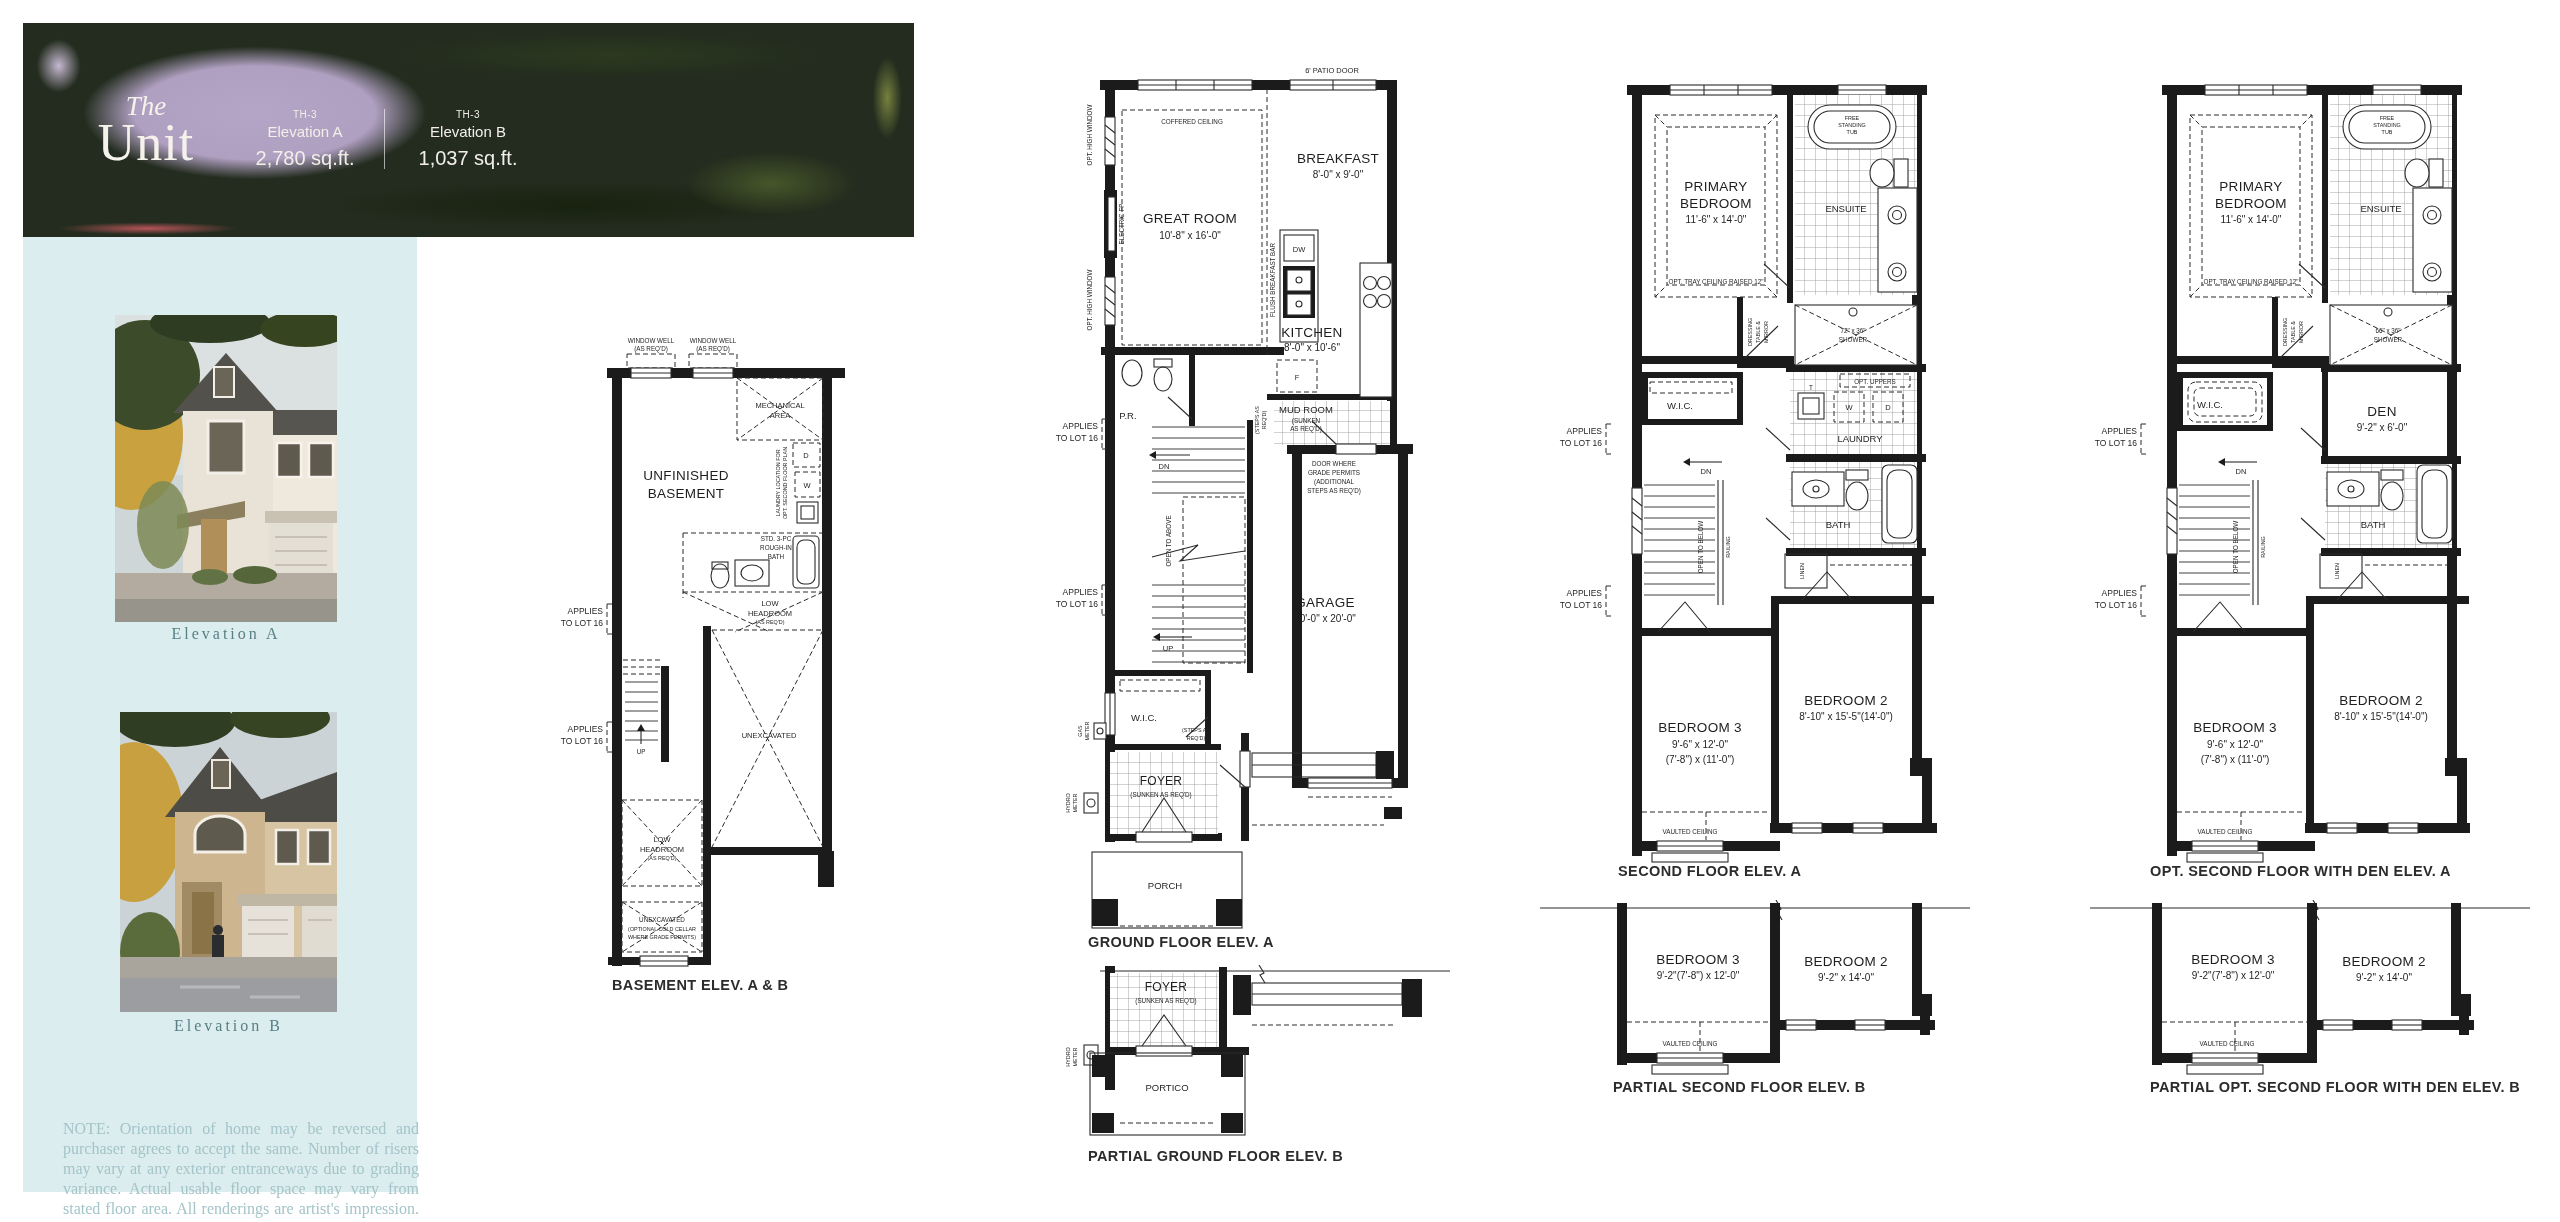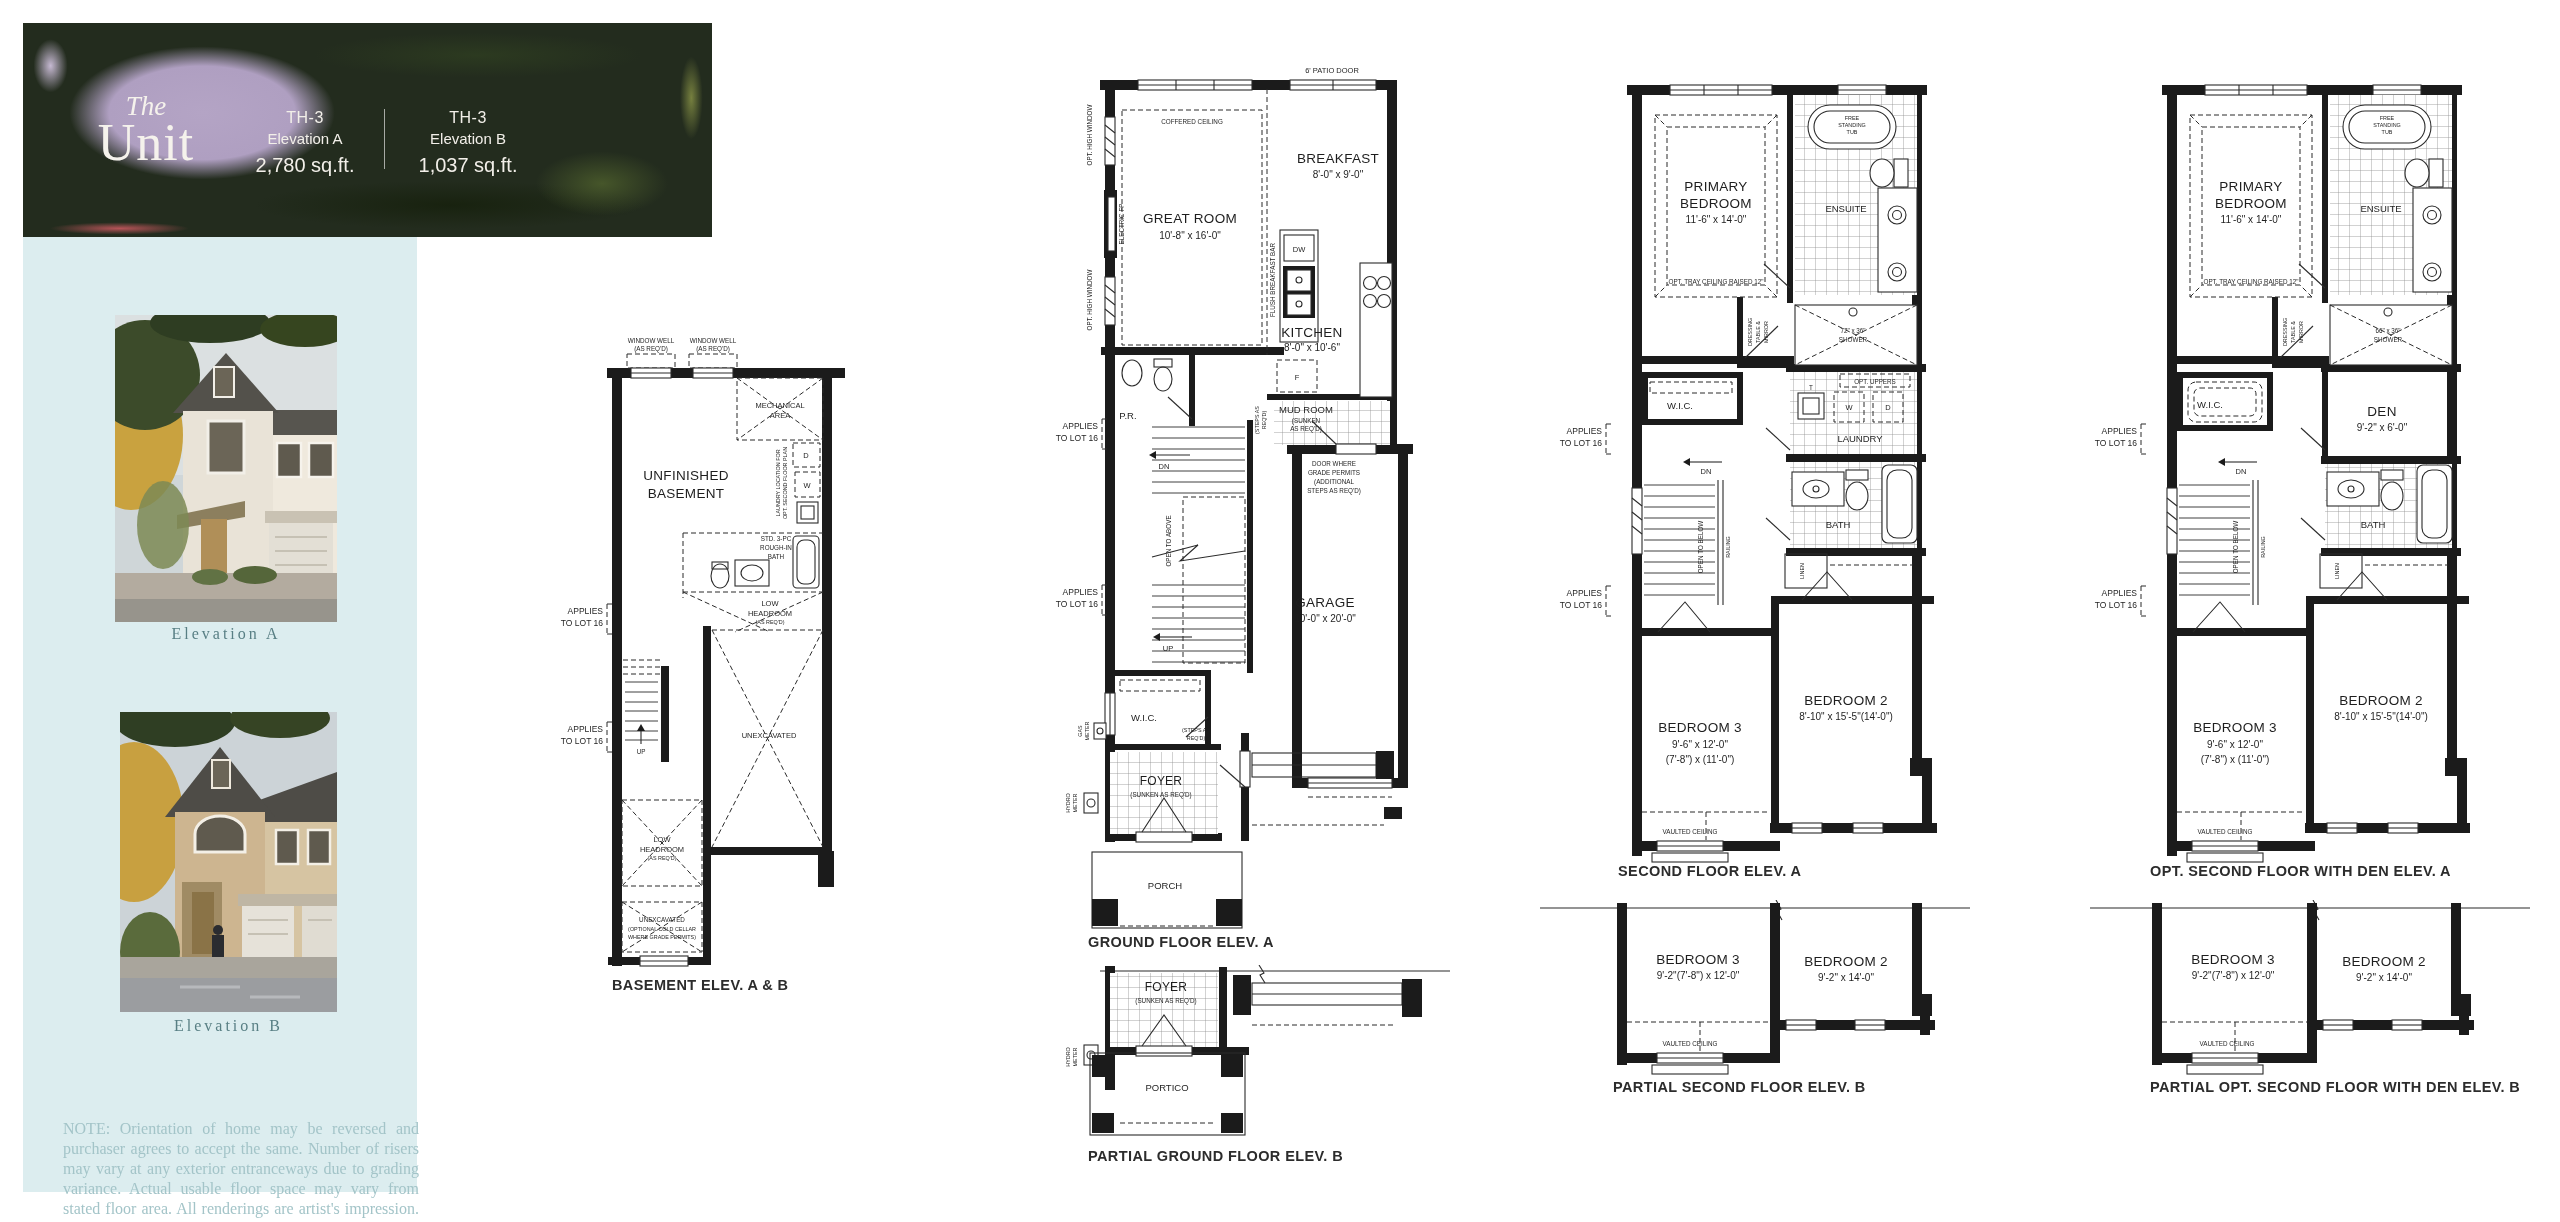--- a/index.html
+++ b/index.html
@@ -1,34 +1,34 @@
 <!DOCTYPE html>
 <html><head>
 <meta charset="utf-8">
 <style>
   html,body{margin:0;padding:0}
   body{width:2560px;height:1222px;background:#fff;font-family:"Liberation Sans",sans-serif;position:relative;overflow:hidden}
   .abs{position:absolute}
   
-  .banner{left:23px;top:23px;width:689px;height:214px;overflow:hidden;
+  .banner{left:23px;top:23px;width:891px;height:214px;overflow:hidden;
     background-color:#232c1e;
     background-image:
       radial-gradient(closest-side at 14% 96%, rgba(198,88,94,.9), rgba(198,88,94,0) 72%),
       radial-gradient(closest-side at 26% 42%, #b4a4c5 0%, #af9fc1 52%, rgba(175,159,193,0) 74%),
       radial-gradient(closest-side at 4% 20%, #c6b9d2, rgba(198,185,210,0) 62%),
       radial-gradient(closest-side at 47% 118%, #8f83a5, rgba(143,131,165,0) 52%),
       radial-gradient(closest-side at 97% 35%, #76803f, rgba(118,128,63,0) 55%),
       radial-gradient(closest-side at 84% 75%, #46562a, rgba(70,86,42,0) 60%),
       radial-gradient(closest-side at 66% 15%, #2c3a20, rgba(44,58,32,0) 70%),
       radial-gradient(closest-side at 62% 85%, #18220f, rgba(24,34,15,0) 75%);}
   .title{left:48px;top:70px;width:150px;text-align:center;color:#f5f2ec}
   .title .script{font-family:"Liberation Serif",serif;font-style:italic;font-size:27px;line-height:27px}
   .title .name{font-family:"Liberation Serif",serif;font-size:52px;line-height:46px;letter-spacing:1px}
   .spec{width:160px;text-align:center;color:#f2efe9;top:86px}
-  .spec .model{font-size:16px;letter-spacing:.5px}
+  .spec .model{font-size:10px;letter-spacing:.5px}
   .spec .elev{font-size:15px;margin-top:3px}
   .spec .area{font-size:20px;margin-top:7px}
   .vdiv{left:361px;top:86px;width:1px;height:60px;background:rgba(255,255,255,.6)}
   
   .sidebar{left:23px;top:237px;width:394px;height:955px;background:#dcedef}
   .photo{position:absolute;display:block}
   .photo-cap{position:absolute;text-align:center;font-family:"Liberation Serif",serif;font-size:16px;letter-spacing:3px;color:#587f84}
   .note{position:absolute;left:40px;top:866px;width:356px;font-family:"Liberation Serif",serif;font-size:16px;line-height:20px;color:#a3c4c8;text-align:justify;text-align-last:center}
   
   svg text{font-family:"Liberation Sans",sans-serif;fill:#1e1e1e}

